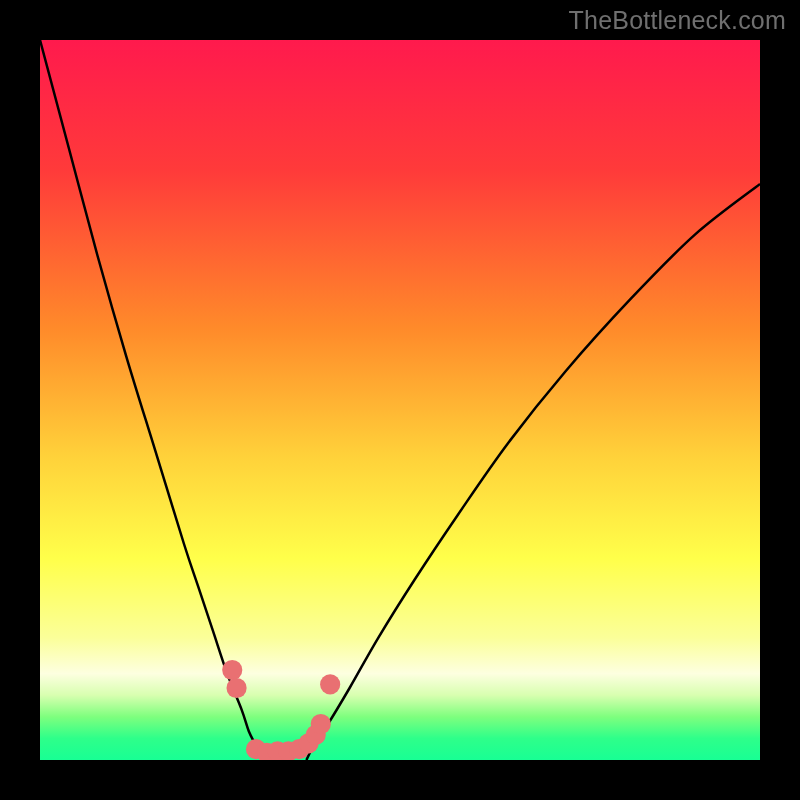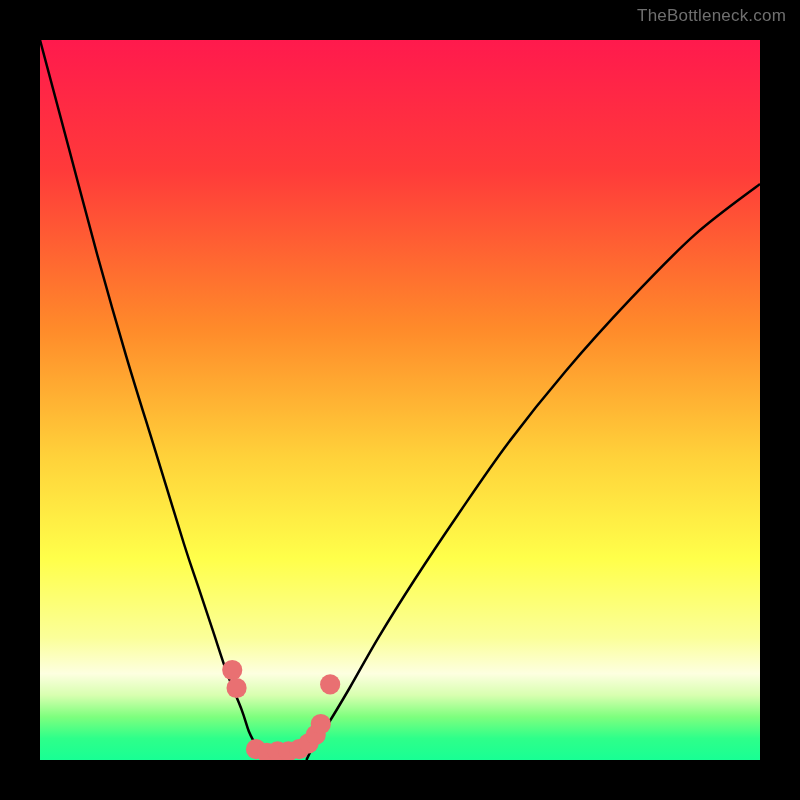--- a/index.html
+++ b/index.html
@@ -22,21 +22,21 @@
     top: 40px;
     width: 720px;
     height: 720px;
     overflow: hidden;
   }
   .attribution {
     position: absolute;
     top: 6px;
     right: 14px;
     color: #6f6f6f;
-    font-size: 17px;
+    font-size: 25px;
     font-weight: 400;
     letter-spacing: 0.2px;
   }
   svg { display: block; }
 </style>
 </head>
 <body>
 
 <div class="frame">
 

